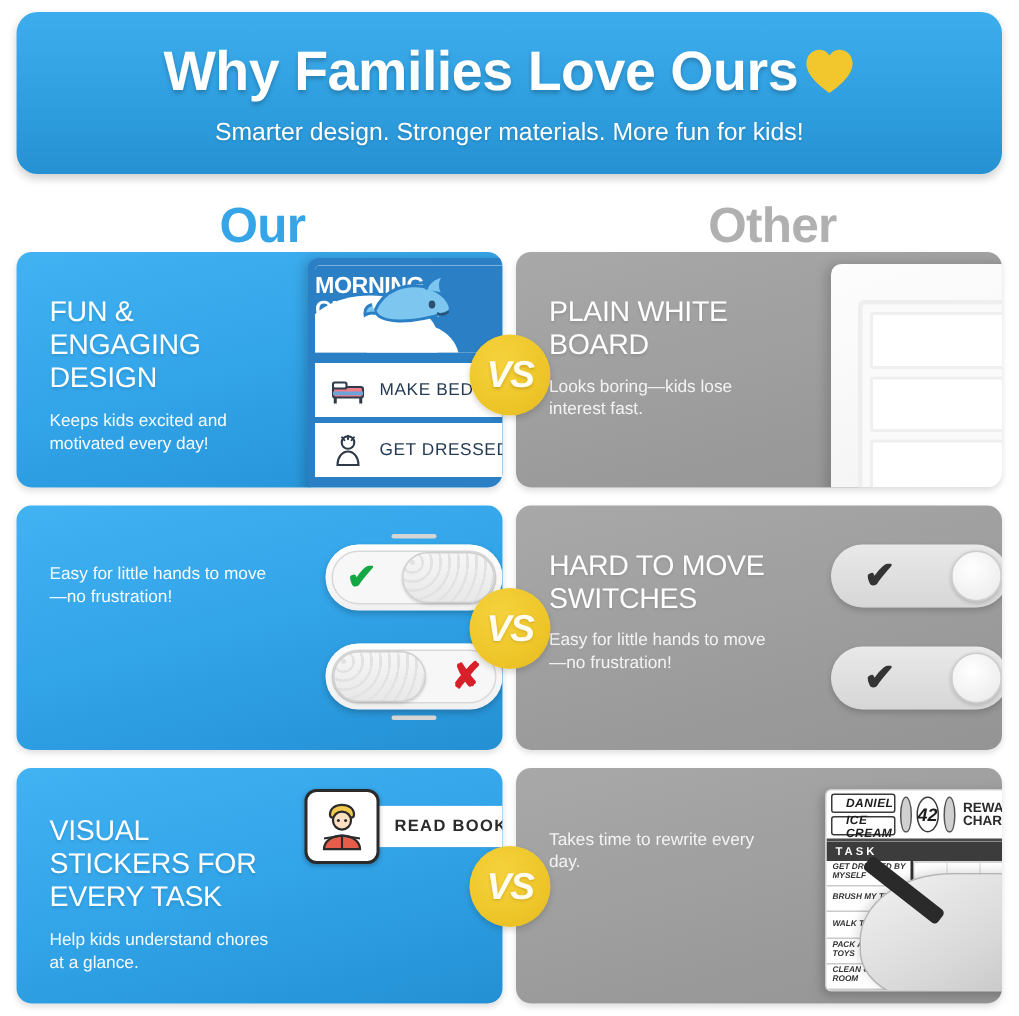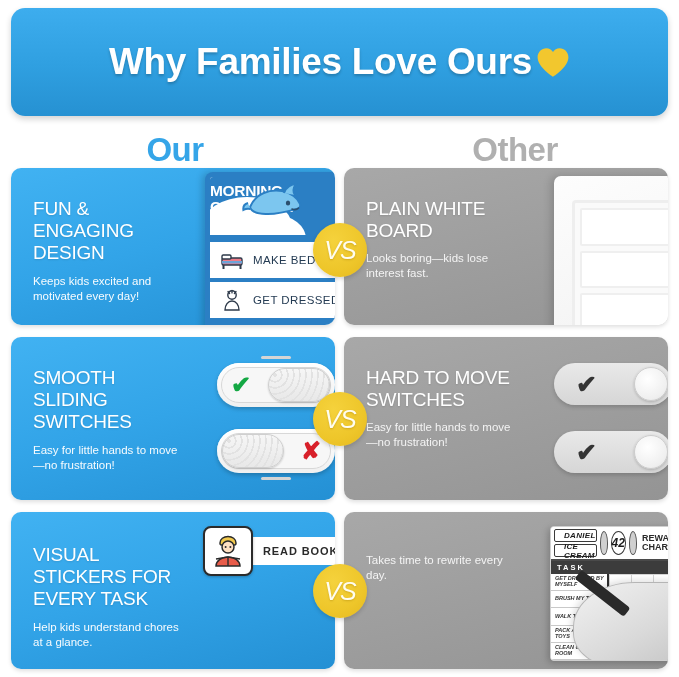--- a/index.html
+++ b/index.html
@@ -83,21 +83,21 @@
   
   .vs-badge {
     position: absolute;
     width: 54px; height: 54px; border-radius: 50%;
     background: radial-gradient(circle at 38% 32%, #f5d23c 0%, #eec62a 60%, #e4b81f 100%);
     display: flex; align-items: center; justify-content: center;
     z-index: 40;
     box-shadow: 0 2px 4px rgba(0,0,0,0.16);
   }
   .vs-badge span {
-    font-size: 25px; font-weight: 400; color: #fffdf0;
+    font-size: 25px; font-weight: 700; color: #fffdf0;
     font-style: italic; letter-spacing: -1px;
     text-shadow: 0 1px 2px rgba(150,110,0,0.35);
   }
 
   
   .chart-board {
     position: absolute; left: 18px; top: 4px; right: -40px; bottom: -10px;
     background: #ffffff; border-radius: 8px 8px 0 0;
     border: 5px solid #2b7fc4; border-bottom: none;
     box-shadow: -3px 0 7px rgba(0,0,0,0.18);
@@ -318,20 +318,21 @@
 </head>
 <body>
 
 <div class="header-banner">
   <div class="header-title-row">
     <div class="header-title">Why Families Love Ours</div>
     <svg class="heart-icon" width="34" height="31" viewBox="0 0 32 29">
       <path d="M16 28S1.5 19 1.5 9.6C1.5 4.6 5.3 1 9.7 1c2.8 0 5 1.5 6.3 3.6C17.3 2.5 19.5 1 22.3 1 26.7 1 30.5 4.6 30.5 9.6 30.5 19 16 28 16 28z" fill="#f2c72e"></path>
     </svg>
   </div>
+  <div class="header-sub">Smarter design. Stronger materials. More fun for kids!</div>
 </div>
 
 <div class="col-label col-label-our">Our</div>
 <div class="col-label col-label-other">Other</div>
 
 <div class="grid">
 
   <div class="card ours" style="left:11px; top:168px; width:324px; height:157px;">
     <div class="card-text">
       <div class="card-title">FUN &amp; ENGAGING DESIGN</div>
@@ -387,21 +388,20 @@
           <div class="plain-line"></div>
           <div class="plain-line"></div>
           <div class="plain-line"></div>
         </div>
       </div>
     </div>
   </div>
 
   <div class="card ours" style="left:11px; top:337px; width:324px; height:163px;">
     <div class="card-text">
-      <div class="card-title">SMOOTH SLIDING SWITCHES</div>
       <div class="card-sub">Easy for little hands to move—no frustration!</div>
     </div>
     <div class="card-visual">
       <div class="switch-wrap">
         <div class="switch">
           <div class="switch-notch top"></div>
           <div class="switch-track"></div>
           <div class="switch-mark left">✔</div>
           <div class="switch-knob right"></div>
         </div>

